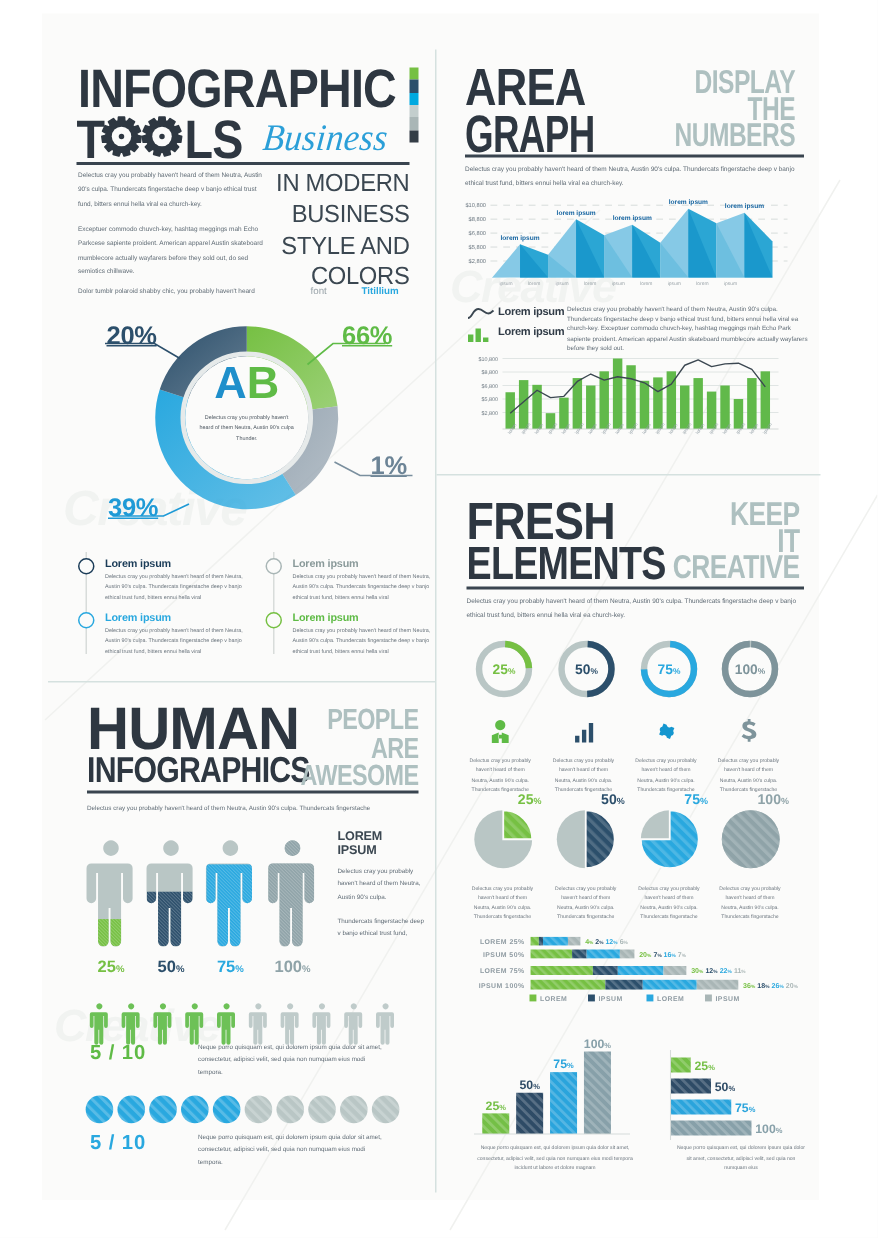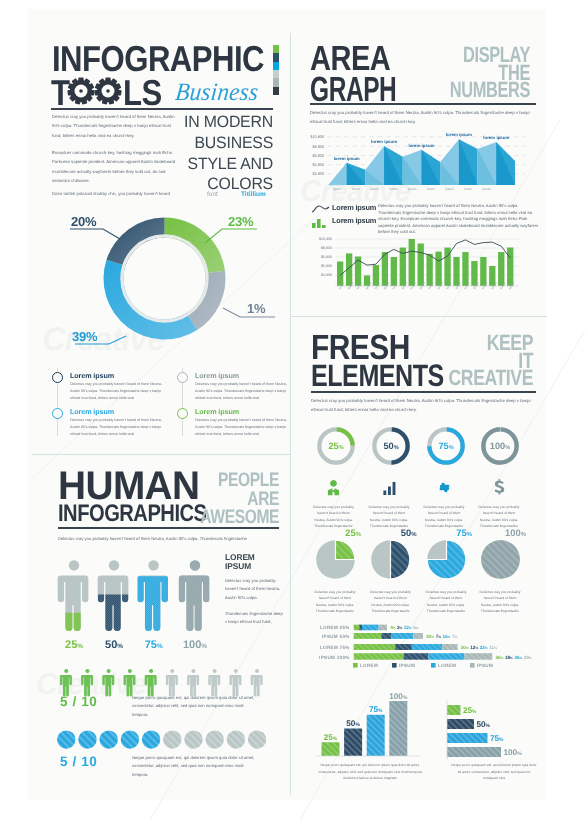--- a/index.html
+++ b/index.html
@@ -29,21 +29,21 @@
      font-family:"Liberation Serif",serif;letter-spacing:0.2px;line-height:26px;
      transform:skewX(-6deg) scaleX(0.93);transform-origin:0 100%;}
   .p1 .swatchbar{position:absolute;left:273px;top:45px;width:6px;height:50px;}
   .p1 .para{position:absolute;font-size:4.3px;line-height:9.3px;color:#5e6a74;text-align:left;}
   .p1 .sub{position:absolute;left:173px;top:112px;width:100px;text-align:right;color:#3b4751;
      font-size:16.5px;line-height:20.8px;font-weight:normal;letter-spacing:-0.2px;
      transform:scaleX(0.96);transform-origin:100% 0;}
   .p1 .fontlbl{position:absolute;left:207px;top:191px;font-size:6.5px;color:#9aa4aa;}
   .p1 .fontname{position:absolute;left:241px;top:191px;font-size:6.5px;color:#29a8df;font-weight:bold;}
   .p1 .donutbox{position:absolute;left:103px;top:217px;width:123px;height:123px;}
-  .p1 .donutlbl{position:absolute;font-size:13px;font-weight:bold;letter-spacing:-0.2px;}
+  .p1 .donutlbl{position:absolute;font-size:17px;font-weight:bold;letter-spacing:-0.2px;text-decoration:underline;}
   .p1 .l23{left:228px;top:214px;color:#5fbb46;}
   .p1 .l18{left:247px;top:301px;color:#6c8496;}
   .p1 .l39{left:72px;top:329px;color:#1f9ad6;}
   .p1 .l20{left:71px;top:214px;color:#2c4f6b;}
   .p1 .donutctr{position:absolute;left:124px;top:240px;width:81px;height:78px;text-align:center;}
   .p1 .ab{font-size:30px;line-height:32px;font-weight:bold;letter-spacing:0px;}
   .p1 .ab .a{color:#1f8fcb;}
   .p1 .ab .b{color:#5fbb46;}
   .p1 .abnote{font-size:3.6px;line-height:1.95;color:#4d5760;margin-top:3px;padding:0 8px;}
   .p1 .bl{position:absolute;width:118px;}
@@ -197,24 +197,30 @@
               <stop offset="100%" stop-color="#2c4f6b" stop-opacity="0.72"></stop>
             </linearGradient>
           </defs>
           <path d="M 61.50000000000001 0.5 A 61 61 0 0 1 122.01899678018316 53.854672752577436 L 102.1767027538936 56.361337423863525 A 41 41 0 0 0 61.5 20.5 Z" fill="url(#dg0)"></path>
           <path d="M 122.01899678018316 53.854672752577436 A 61 61 0 0 1 94.1854344937188 113.00400345562292 L 83.46889859413886 96.1174449455826 A 41 41 0 0 0 102.1767027538936 56.361337423863525 Z" fill="url(#dg1)"></path>
           <path d="M 94.1854344937188 113.00400345562292 A 61 61 0 0 1 3.485552505995635 42.64996334312819 L 22.506682831898708 48.830303230627145 A 41 41 0 0 0 83.46889859413886 96.1174449455826 Z" fill="url(#dg2)"></path>
           <path d="M 3.485552505995635 42.64996334312819 A 61 61 0 0 1 61.499999999999986 0.5 L 61.49999999999999 20.5 A 41 41 0 0 0 22.506682831898708 48.830303230627145 Z" fill="url(#dg3)"></path>
           <circle cx="61.5" cy="61.5" r="42.6" fill="none" stroke="#e6eaea" stroke-width="3.2"></circle>
         </svg>
       </div>
-    <div class="donutlbl l23">23%</div>
+    <div class="donutlbl l23">66%</div>
     <div class="donutlbl l18">1%</div>
     <div class="donutlbl l39">39%</div>
     <div class="donutlbl l20">20%</div>
+    <div class="donutctr">
+      <div class="ab">
+        <span class="a">A</span><span class="b">B</span>
+      </div>
+      <div class="abnote">Delectus cray you probably haven't heard of them Neutra, Austin 90's culpa Thunder.</div>
+    </div>
 
     <div class="vline" style="left:57px;top:368px;height:68px;"></div>
     <div class="vline" style="left:182px;top:368px;height:68px;"></div>
     <div class="bl" style="left:52px;top:372px;">
       <span class="blc" style="border-color:#1b3c58;"></span>
 
       <span class="blt" style="color:#1b3c58;">Lorem ipsum</span>
       <span class="blx">Delectus cray you probably haven't heard of them Neutra, Austin 90's culpa. Thundercats fingerstache deep v banjo ethical trust fund, bitters ennui hella viral</span>
     </div>
     <div class="bl" style="left:177px;top:372px;">

